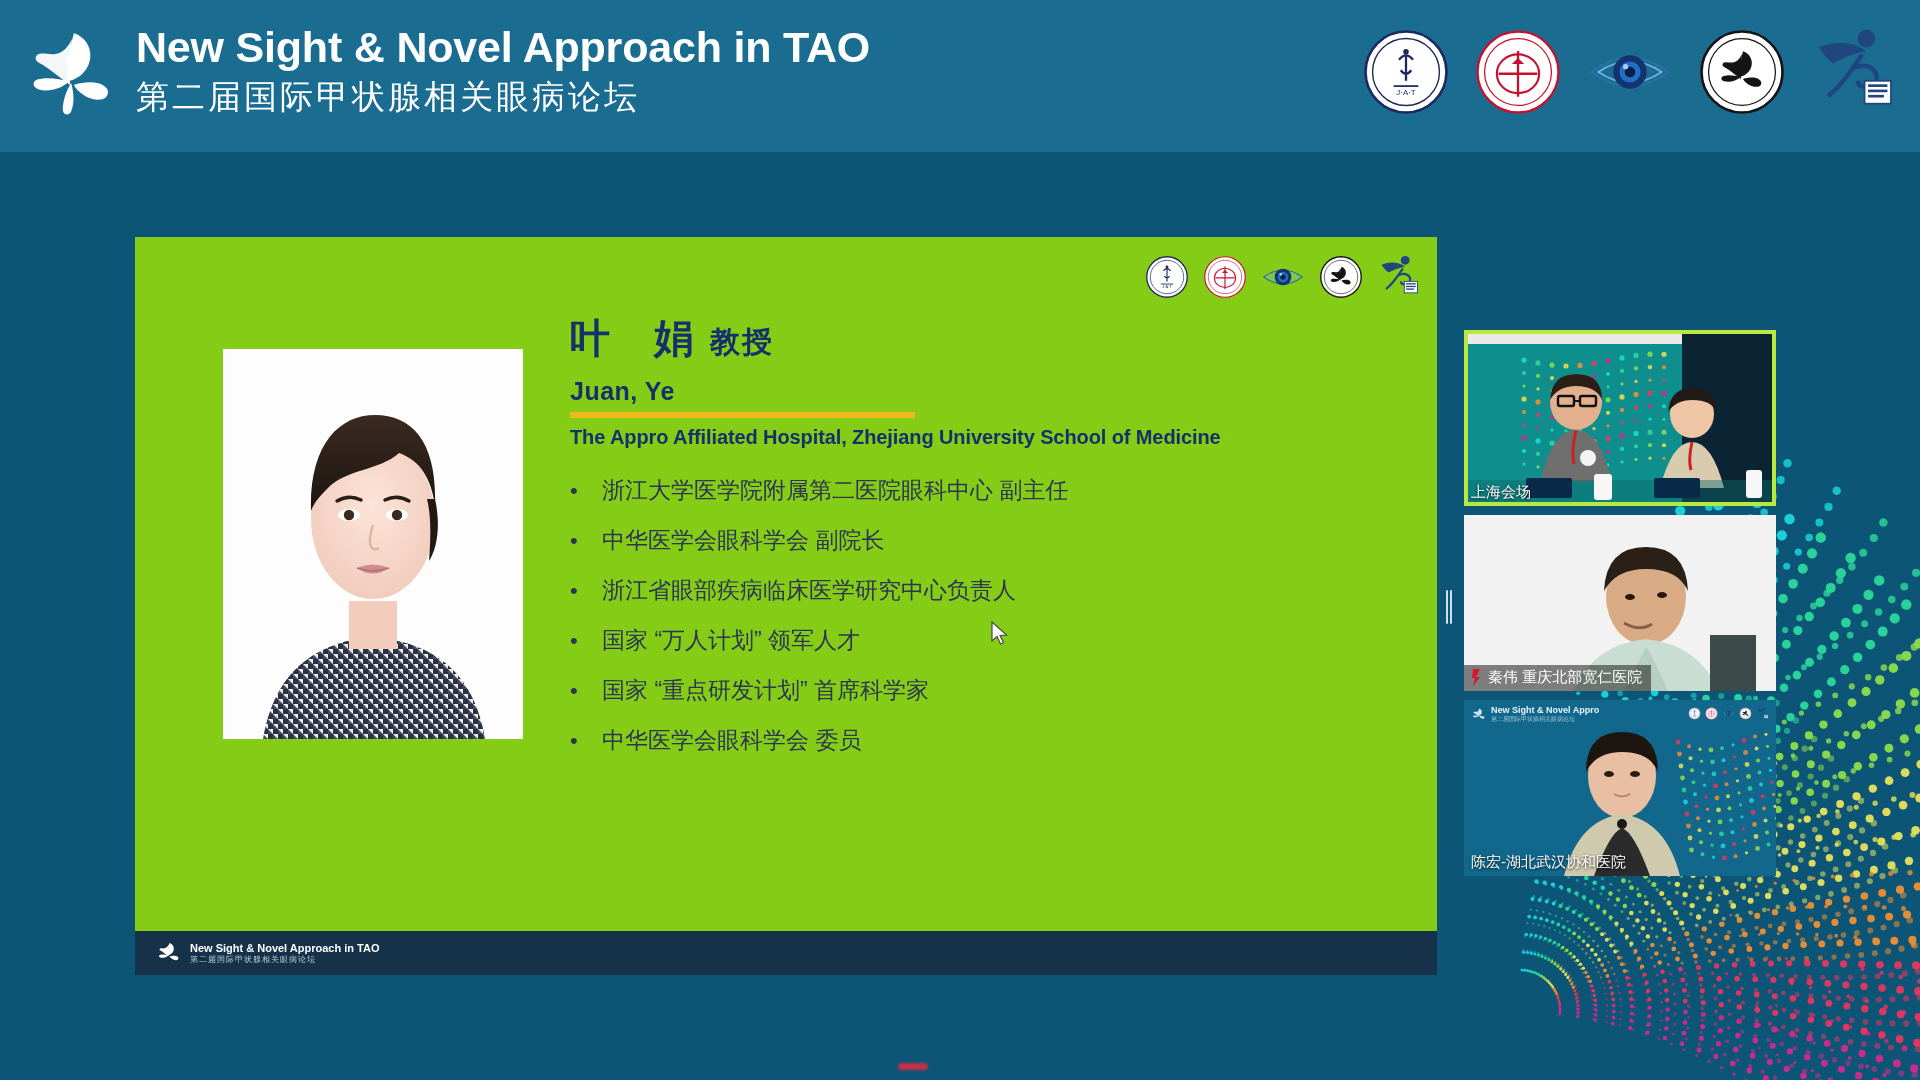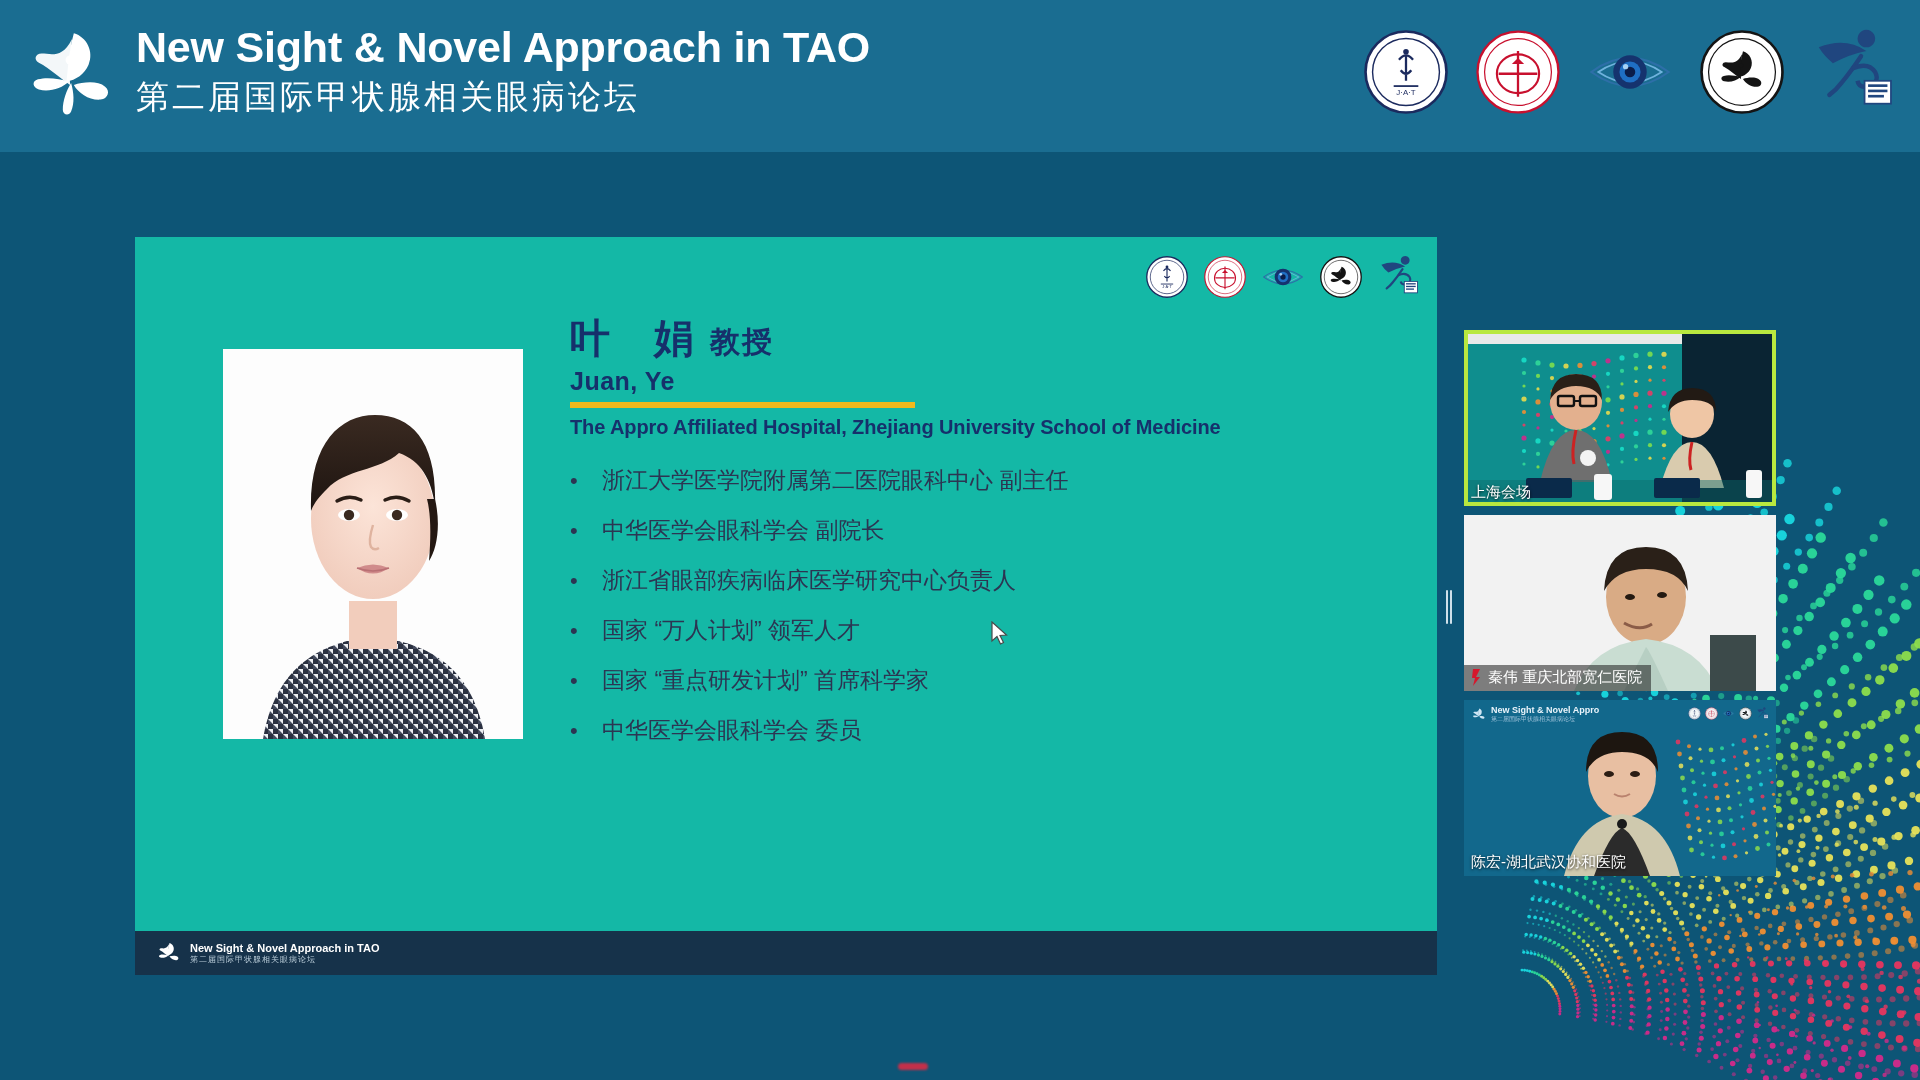--- a/index.html
+++ b/index.html
@@ -27,39 +27,39 @@
   .hdr-sub{
     color:#ffffff; font-size:33px; font-weight:normal; line-height:1.35;
     letter-spacing:3px; margin-top:2px; white-space:nowrap;
   }
   .hdr-logos{ position:absolute; right:22px; top:28px; display:flex; gap:24px; align-items:center; }
   .hdr-logos .em{ width:88px; height:88px; }
 
   
   .slide{
     position:absolute; left:135px; top:237px; width:1302px; height:738px;
-    background:#14b8a6; z-index:3; overflow:hidden;text-decoration:underline;
+    background:#84cc16; z-index:3; overflow:hidden;text-decoration:underline;
   }
   .slide-logos{ position:absolute; right:16px; top:18px; display:flex; gap:14px; align-items:center; }
   .slide-logos .em{ width:44px; height:44px; }
 
   .portrait{
     position:absolute; left:88px; top:112px; width:300px; height:390px;
     background:#fdfdfd; overflow:hidden;
   }
 
   .info{ position:absolute; left:435px; top:78px; width:800px; }
 
   .name-cn{
     font-size:40px; font-weight:bold; color:#16306b; letter-spacing:2px;
     line-height:1.15; white-space:nowrap;
   }
   .name-cn .prof{ font-size:30px; margin-left:14px; }
   .name-en{
-    font-size:25px; font-weight:bold; color:#16306b; margin-top:6px;
+    font-size:25px; font-weight:bold; color:#16306b; margin-top:16px;
     letter-spacing:0.5px;
   }
   .rule{
     width:345px; height:6px; background:#f0b91d; margin-top:6px; margin-bottom:8px;
   }
   .org-cn{ font-size:29px; font-weight:bold; color:#16306b; letter-spacing:1px; }
   .org-en{ font-size:20px; font-weight:bold; color:#16306b; margin-top:2px; letter-spacing:-0.1px; }
 
   .bullets{ margin-top:30px; list-style:none; }
   .bullets li{

